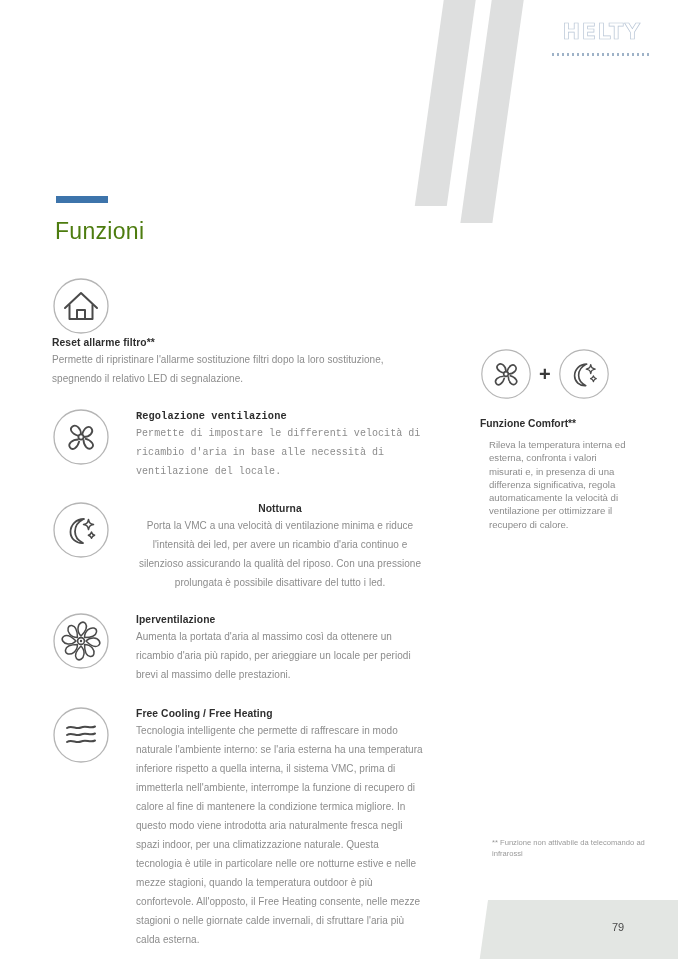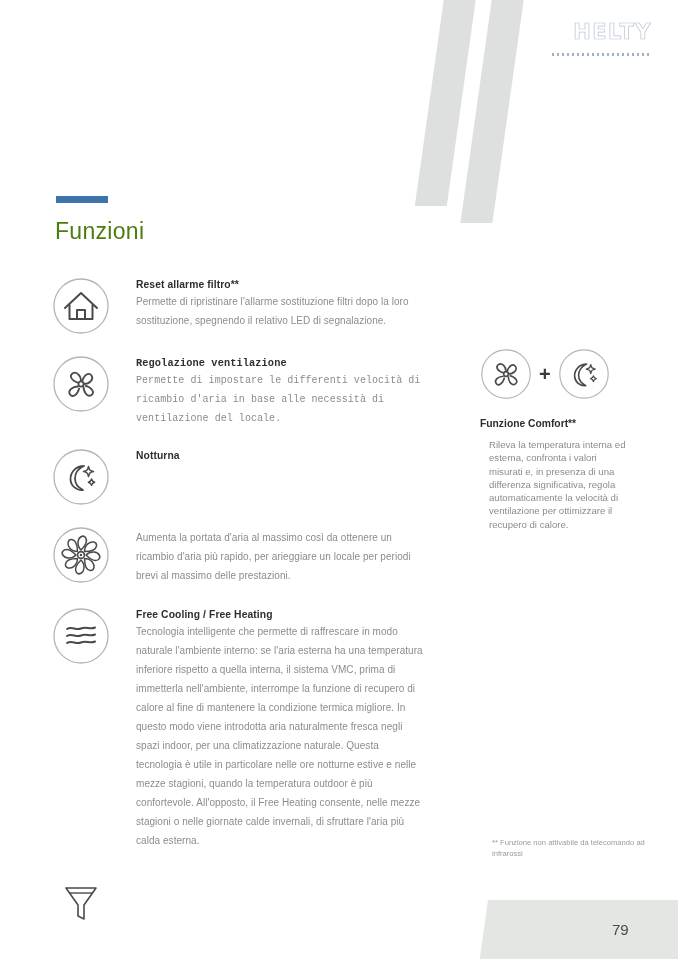--- a/index.html
+++ b/index.html
@@ -46,21 +46,21 @@
     top: 22px;
     left: 552px;
     width: 100px;
   }
   .brand-word {
     font-size: 21px;
     font-weight: bold;
     letter-spacing: 1.5px;
     color: transparent;
     -webkit-text-stroke: 0.7px #b9c6d6;
-    text-align: right;
+    text-align: center;
     line-height: 1;
     font-family: "DejaVu Sans", sans-serif;
   }
   .brand-dots {
     margin-top: 10px;
     height: 3px;
     background-image: repeating-linear-gradient(to right,
       #9fb3c8 0px, #9fb3c8 2px, transparent 2px, transparent 5px);
   }
 
@@ -117,23 +117,23 @@
   }
   .feature-body {
     font-size: 10px;
     line-height: 19px;
     color: #8c8c8c;
     margin: 0;
     letter-spacing: 0.05px;
   }
 
   
-  .f-reset  { margin-bottom: 20px; }
+  .f-reset  { margin-bottom: 20px; flex-direction: column; }
   .f-regol  { margin-bottom: 20px; font-family: Liberation Mono, monospace; }
-  .f-nott   { margin-bottom: 20px; }
+  .f-nott   { margin-bottom: 20px; text-align: center; }
   .f-iper   { margin-bottom: 22px; }
   .f-free   { margin-bottom: 24px; }
 
   
   .right-col {
     position: absolute;
     top: 348px;
     left: 480px;
     width: 160px;
   }
@@ -181,21 +181,21 @@
     width: 230px;
     height: 60px;
     background: #e3e6e3;
     transform: skewX(-8deg);
     transform-origin: top left;
   }
   .page-number {
     position: absolute;
     top: 921px;
     left: 612px;
-    font-size: 15px;
+    font-size: 11px;
     color: #4a4a4a;
   }
 
   svg { display: block; }
 </style>
 </head>
 <body>
 
 <div class="page">
 
@@ -250,20 +250,21 @@
       <div class="icon-wrap">
         <svg width="58" height="58" viewBox="0 0 58 58">
           <circle cx="29" cy="29" r="27" fill="none" stroke="#b5b5b5" stroke-width="1.3"></circle>
           <path d="M32 18 C24 18 18.5 24 18.5 31 C18.5 37.5 24 42.5 31 42 C26 39.5 23 35.5 23 30.5 C23 25 26.5 20.5 32 18 Z" fill="none" stroke="#4a4a4a" stroke-width="1.8" stroke-linejoin="round"></path>
           <path d="M36.5 18.5 C37.2 22 38 22.8 41.5 23.5 C38 24.2 37.2 25 36.5 28.5 C35.8 25 35 24.2 31.5 23.5 C35 22.8 35.8 22 36.5 18.5 Z" fill="none" stroke="#4a4a4a" stroke-width="1.5" stroke-linejoin="round"></path>
           <path d="M39.5 31 C40 33.2 40.5 33.7 42.7 34.2 C40.5 34.7 40 35.2 39.5 37.4 C39 35.2 38.5 34.7 36.3 34.2 C38.5 33.7 39 33.2 39.5 31 Z" fill="none" stroke="#4a4a4a" stroke-width="1.4" stroke-linejoin="round"></path>
         </svg>
       </div>
       <div class="feature-text">
         <p class="feature-title">Notturna</p>
+        <p class="feature-body">Porta la VMC a una velocità di ventilazione minima e riduce l'intensità dei led, per avere un ricambio d'aria continuo e silenzioso assicurando la qualità del riposo. Con una pressione prolungata è possibile disattivare del tutto i led.</p>
       </div>
     </div>
 
     <div class="feature f-iper">
       <div class="icon-wrap">
         <svg width="58" height="58" viewBox="0 0 58 58">
           <circle cx="29" cy="29" r="27" fill="none" stroke="#b5b5b5" stroke-width="1.3"></circle>
           <g fill="none" stroke="#4a4a4a" stroke-width="1.5" stroke-linejoin="round">
             <g transform="translate(29,29)">
               <g>
@@ -290,20 +291,21 @@
               <g transform="rotate(315)">
                   <path d="M0,-5 C4,-9 7,-14 4.5,-17.5 C2,-20.5 -2.5,-18 -3,-13 C-3.3,-9.5 -2,-7 0,-5 Z"></path>
                 </g>
             </g>
           </g>
           <circle cx="29" cy="29" r="3.4" fill="none" stroke="#4a4a4a" stroke-width="1.6"></circle>
           <circle cx="29" cy="29" r="1.2" fill="#4a4a4a"></circle>
         </svg>
       </div>
       <div class="feature-text">
+        <p class="feature-title">Iperventilazione</p>
         <p class="feature-body">Aumenta la portata d'aria al massimo così da ottenere un ricambio d'aria più rapido, per arieggiare un locale per periodi brevi al massimo delle prestazioni.</p>
       </div>
     </div>
 
     <div class="feature f-free">
       <div class="icon-wrap">
         <svg width="58" height="58" viewBox="0 0 58 58">
           <circle cx="29" cy="29" r="27" fill="none" stroke="#b5b5b5" stroke-width="1.3"></circle>
           <g fill="none" stroke="#4a4a4a" stroke-width="2" stroke-linecap="round">
             <path d="M15 22 C20 18.5 24 24 29 21.5 C34 19 38 23 43 20.5"></path>

